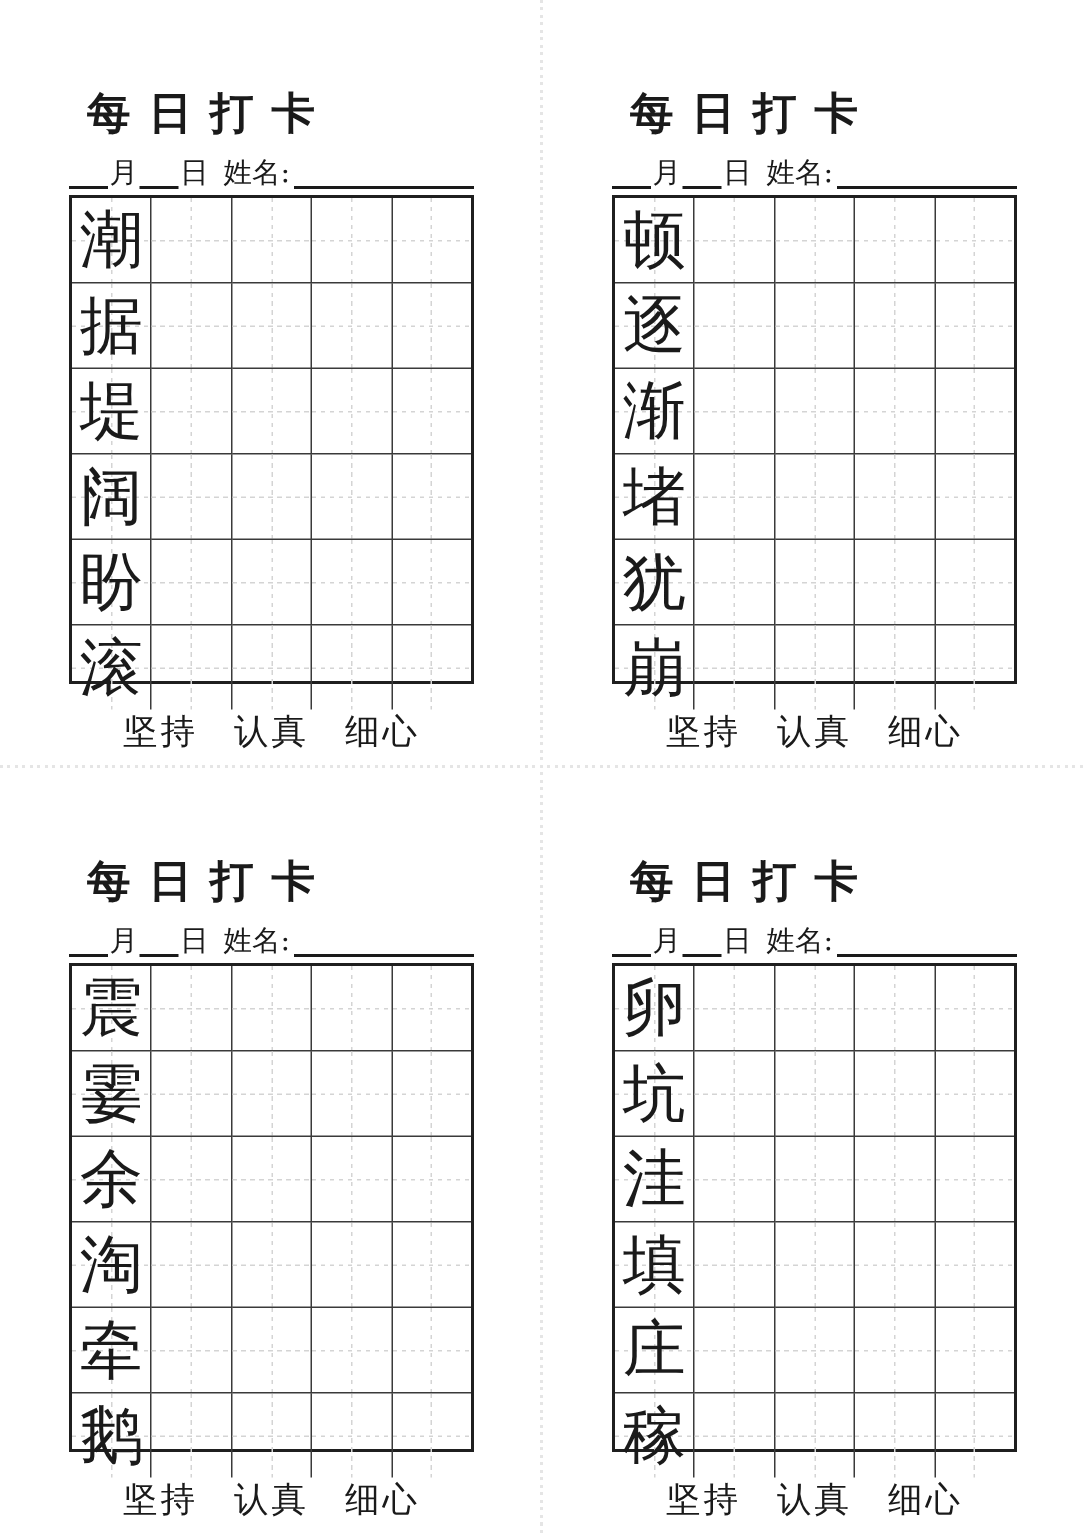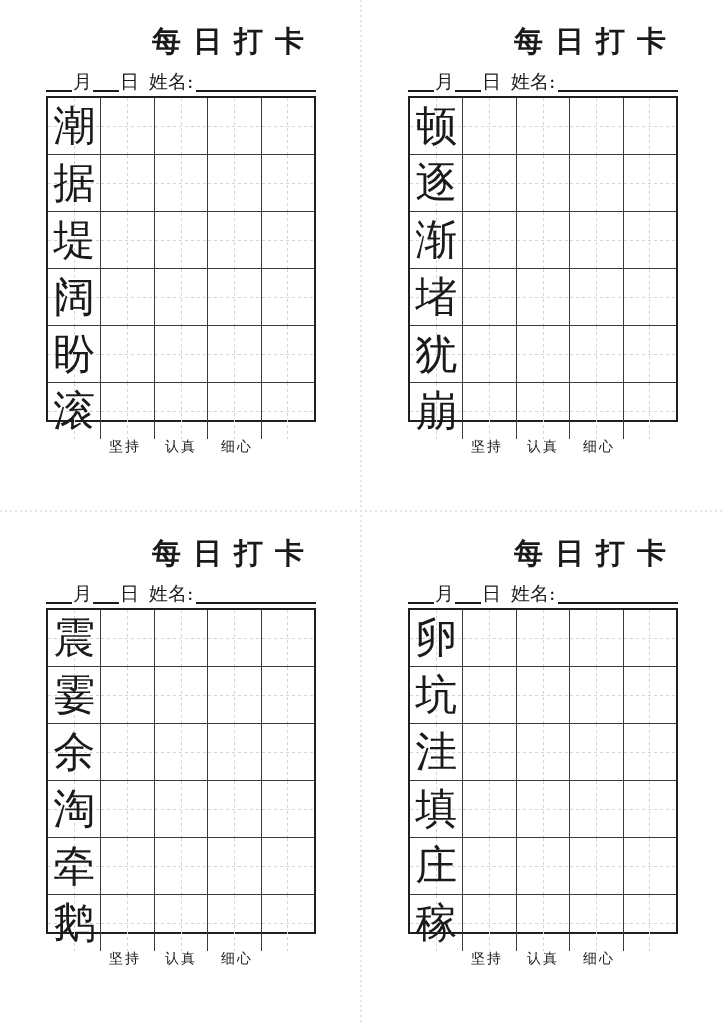--- a/index.html
+++ b/index.html
@@ -29,22 +29,22 @@
     z-index:1;
   }
   .cut-h{
     position:absolute;top:510px;left:0;width:724px;height:2px;
     background:repeating-linear-gradient(90deg,var(--cut) 0 2px,transparent 2px 5px);
     z-index:1;
   }
   .card{position:relative;width:362px;height:512px;}
   .card-inner{position:absolute;left:46px;top:0;width:270px;}
   .title{
-    margin-top:22px;
-    text-align:right;
+    margin-top:56px;
+    text-align:left;
     font-size:29px;
     font-weight:700;
     letter-spacing:12px;
     text-indent:12px;
     white-space:nowrap;
     color:var(--ink);
   }
   .dateline{
     margin-top:6px;
     height:24px;
@@ -86,21 +86,21 @@
   .row:last-child .cell{border-bottom:0;}
   .cell.char{
     display:flex;align-items:center;justify-content:center;
     font-size:42px;
     color:var(--ink);
     overflow:hidden;
   }
   .slogan{
     margin-top:16px;
     display:flex;justify-content:center;gap:24px;
-    font-size:14px;
+    font-size:23px;
     letter-spacing:2px;
     white-space:nowrap;
     text-align:center;
   }
 </style>
 </head>
 <body>
 
 <div class="sheet">
   <div class="cut-v"></div>

